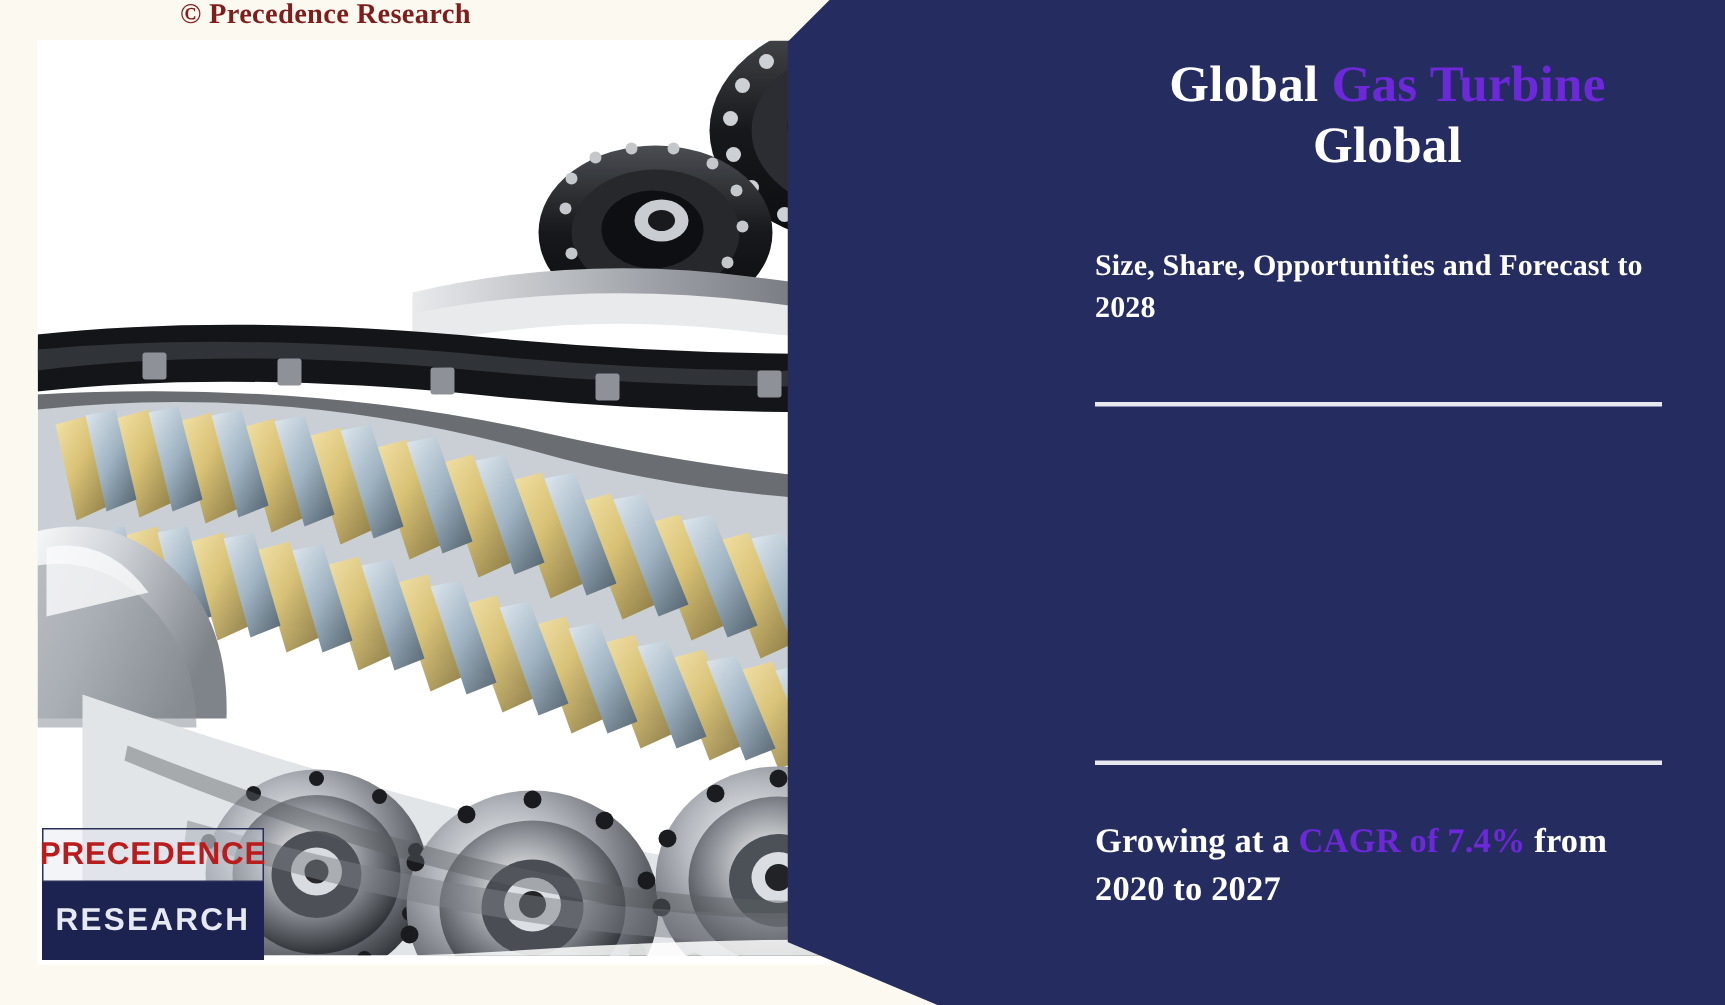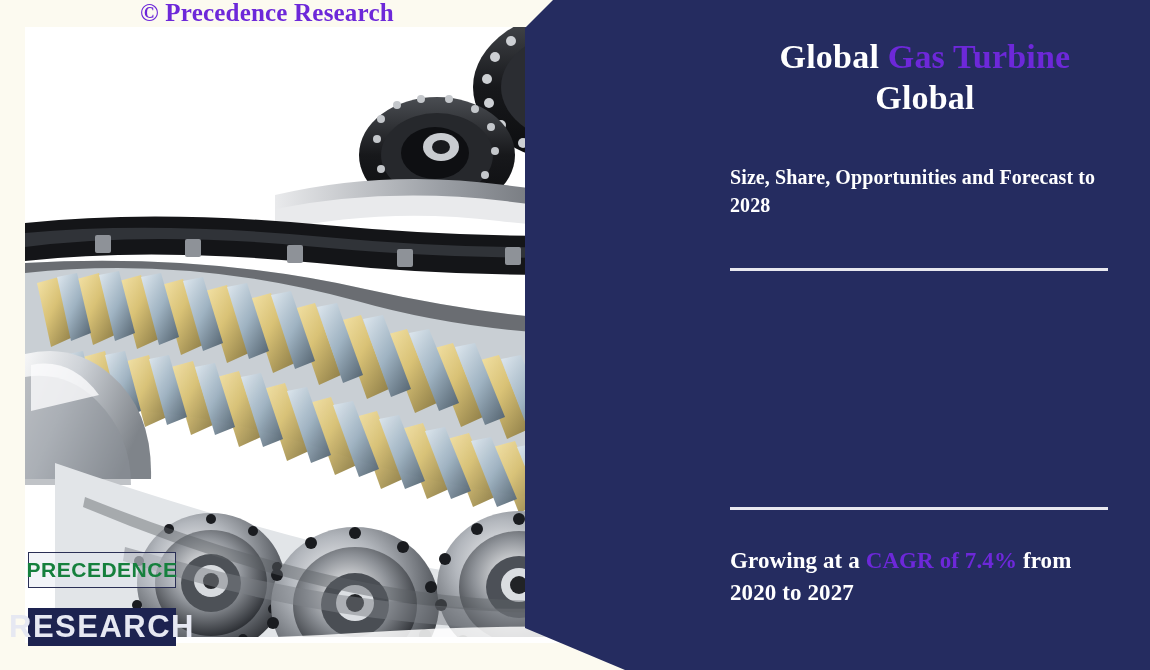--- a/index.html
+++ b/index.html
@@ -25,25 +25,25 @@
     left: 25px;
     top: 27px;
     width: 1100px;
     height: 616px;
     background: #ffffff;
   }
 
   
   .copyright {
     position: absolute;
-    left: 140px;
+    left: 120px;
     top: -1px;
-    font-size: 25px;
-    font-weight: bold;
-    color: #6d28d9;
+    font-size: 19px;
+    font-weight: bold;
+    color: #7f1d1d;
     letter-spacing: 0.2px;
     white-space: nowrap;
     z-index: 40;
     font-family: "Liberation Serif", "DejaVu Serif", serif;
   }
 
   
   .photo {
     position: absolute;
     left: 25px;
@@ -146,36 +146,35 @@
     font-family: "Liberation Sans", "DejaVu Sans", sans-serif;
   }
   .logo-top {
     height: 36px;
     background: rgba(225,228,238,0.42);
     border: 1px solid #2a2f55;
     box-sizing: border-box;
     display: flex;
     align-items: center;
     justify-content: center;
-    color: #15803d;
+    color: #b91c1c;
     font-size: 21px;
     font-weight: bold;
     letter-spacing: 0.5px;
   }
   .logo-bot {
-    height: 38px;
+    height: 52px;
     background: #1d2350;
     display: flex;
     align-items: center;
     justify-content: center;
     color: #e6e8f2;
-    font-size: 31px;
+    font-size: 21px;
     font-weight: bold;
     letter-spacing: 1.5px;
-    margin-top: 20px;
   }
 </style>
 </head>
 <body>
 
 <div id="infographic">
 
   <div class="white-canvas"></div>
 
   <div class="photo">

